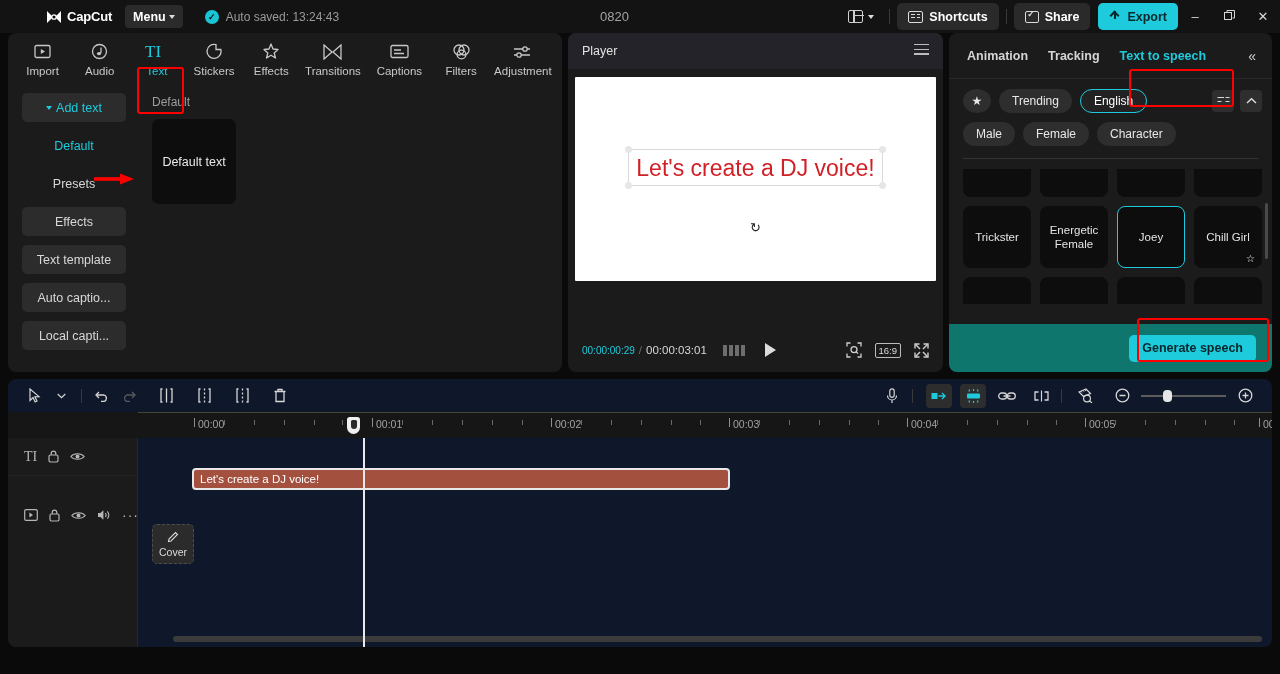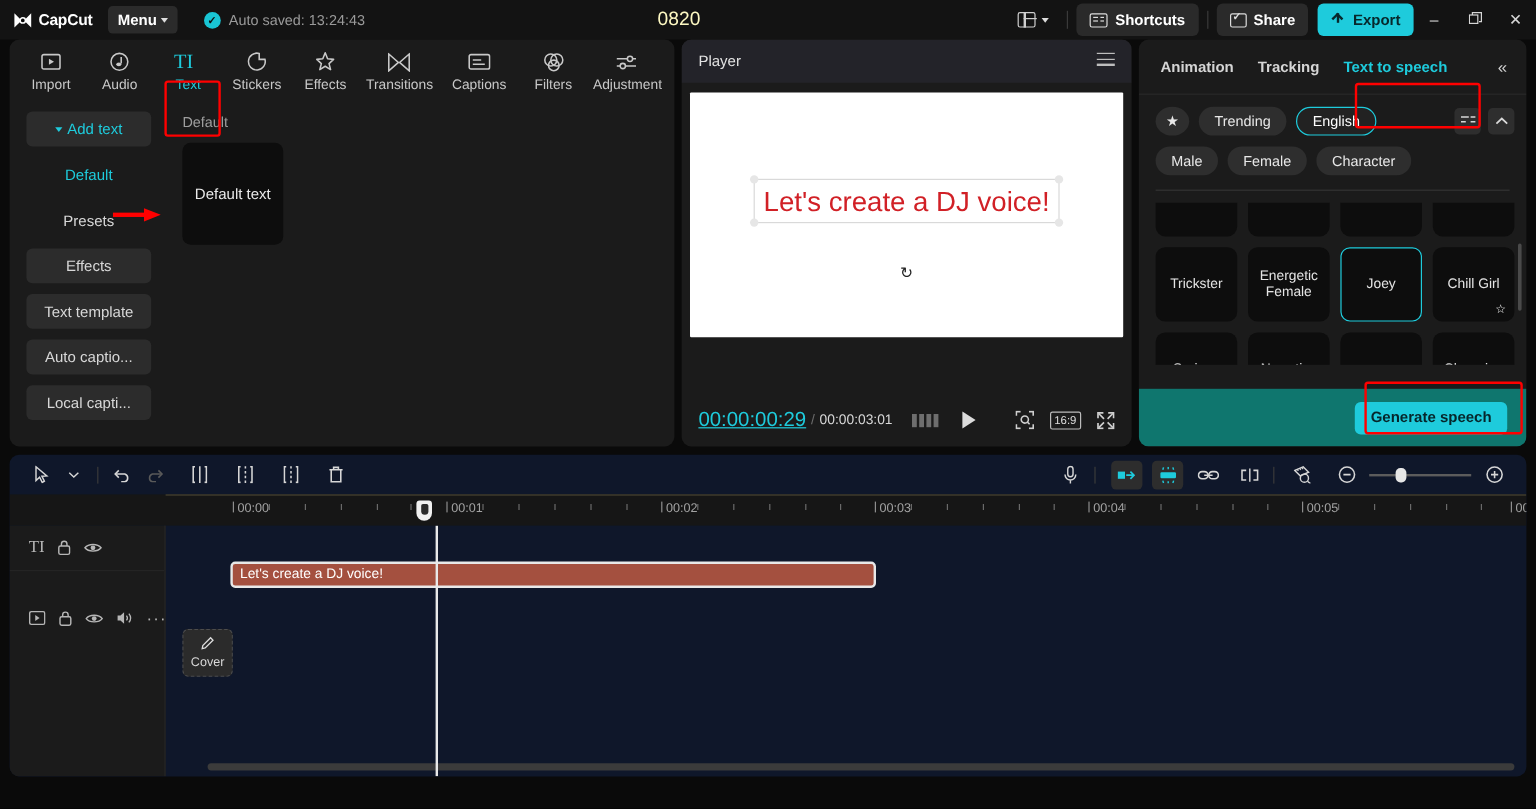--- a/index.html
+++ b/index.html
@@ -13,41 +13,41 @@
     position: relative;
     width: 1280px; height: 674px;
     background: #0a0a0a;
     color: #e8e8e8;
   }
 
   
   .titlebar {
     position: absolute; top: 0; left: 0; width: 1280px; height: 33px;
     background: #131313;
-    display: flex; align-items: center;
+    display: flex; align-items: center; padding-left: 35px;
   }
   .logo-wrap { display: flex; align-items: center; gap: 5px; margin-left: 11px; }
   .logo-mark { width: 16px; height: 14px; position: relative; }
   .logo-text { font-size: 13px; font-weight: bold; color: #fff; letter-spacing: -0.2px; }
   .menu-btn {
     margin-left: 13px; height: 23px; padding: 0 8px;
     background: #2b2b2b; border-radius: 4px;
     display: flex; align-items: center; gap: 3px;
     font-size: 12.5px; color: #fff; font-weight: 600;
     cursor: pointer;
   }
   .caret-d { width: 0; height: 0; border-left: 3.5px solid transparent; border-right: 3.5px solid transparent; border-top: 4px solid #ddd; }
   .autosave { margin-left: 22px; display: flex; align-items: center; gap: 7px; font-size: 12px; color: #9a9a9a; }
   .check-badge {
     width: 14px; height: 14px; border-radius: 50%;
     background: #19c5d4; color: #0d0d0d;
     font-size: 9px; display: flex; align-items: center; justify-content: center;
     font-weight: bold;
   }
-  .proj-title { position: absolute; left: 548px; font-size: 16px; color: #fef9c3; }
+  .proj-title { position: absolute; left: 600px; font-size: 13px; color: #a3a3a3; }
   .tb-right { position: absolute; right: 0; top: 0; height: 33px; display: flex; align-items: center; }
   .layout-btn { display: flex; align-items: center; gap: 5px; padding: 0 8px; cursor: pointer; }
   .icon-layout { width: 15px; height: 13px; border: 1.4px solid #cfcfcf; border-radius: 2px; position: relative; }
   .icon-layout:before { content:''; position:absolute; left:4px; top:-1.4px; bottom:-1.4px; width:1.4px; background:#cfcfcf; }
   .icon-layout:after { content:''; position:absolute; left:4px; right:-1.4px; top:4px; height:1.4px; background:#cfcfcf; }
   .vdiv { width: 1px; height: 15px; background: #3a3a3a; margin: 0 7px; }
   .pill-btn {
     height: 27px; padding: 0 11px; border-radius: 5px;
     display: flex; align-items: center; gap: 6px;
     font-size: 12.5px; font-weight: 600; color: #fff;
@@ -132,21 +132,21 @@
     margin-top: 78px; font-size: 23px; color: #d12026;
     font-family: "Liberation Sans", sans-serif; white-space: nowrap; position: relative;
   }
   .sel-frame { position: absolute; left: -8px; right: -8px; top: -6px; bottom: -4px; border: 1px solid #d9d9d9; }
   .handle { position: absolute; width: 7px; height: 7px; border-radius: 50%; background: #e6e6e6; }
   .rot-ico { position: absolute; left: 50%; top: 143px; transform: translateX(-50%); font-size: 13px; color: #222; }
   .ctrl-bar {
     position: absolute; bottom: 0; left: 0; right: 0; height: 44px;
     display: flex; align-items: center; padding: 0 14px;
   }
-  .tc-cur { font-size: 17px; color: #1ecbdc; text-decoration: underline; }
+  .tc-cur { font-size: 10px; color: #1ecbdc; }
   .tc-sep { font-size: 11.5px; color: #6d6d6d; margin: 0 4px; }
   .tc-tot { font-size: 11.5px; color: #d8d8d8; }
   .bars-ico { display: flex; gap: 2px; margin-left: 16px; cursor: pointer; }
   .bars-ico i { display: block; width: 4px; height: 11px; background: #6e6e6e; }
   .play-ico { margin-left: 20px; width: 0; height: 0; border-left: 11px solid #dcdcdc; border-top: 7px solid transparent; border-bottom: 7px solid transparent; cursor: pointer; }
   .ctrl-right { margin-left: auto; display: flex; align-items: center; gap: 13px; }
   .ico-crop { width: 16px; height: 16px; position: relative; cursor: pointer; }
   .ratio-box { border: 1.3px solid #bcbcbc; border-radius: 2px; font-size: 9.5px; padding: 1px 3px; color: #dcdcdc; cursor: pointer; }
   .ico-full { width: 15px; height: 15px; position: relative; cursor: pointer; }
 

